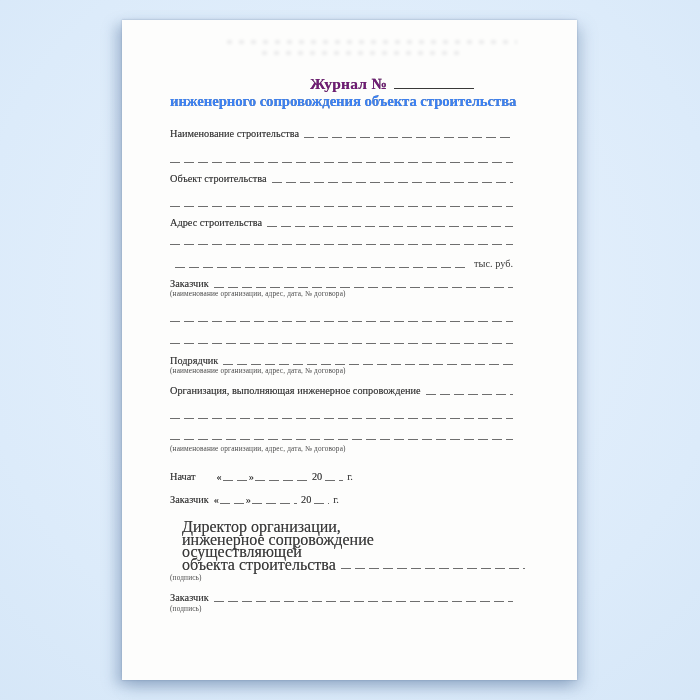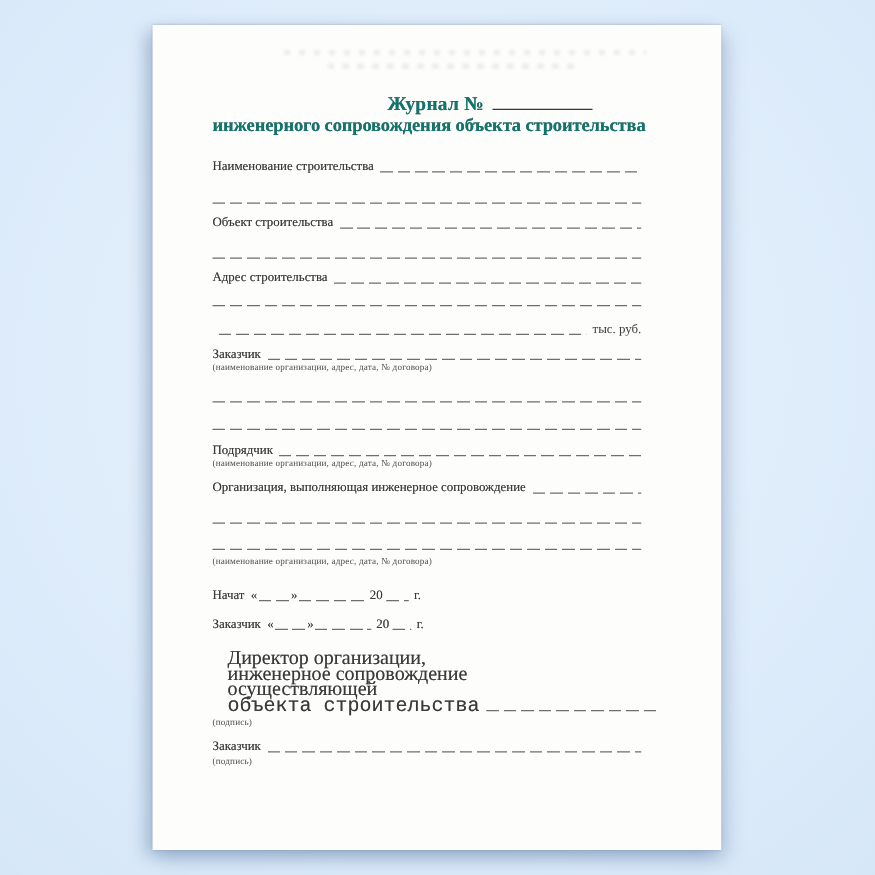--- a/index.html
+++ b/index.html
@@ -36,37 +36,37 @@
     height: 4px;
     background: repeating-linear-gradient(90deg,
       rgba(125, 130, 138, 0.45) 0 5px, transparent 5px 12px);
   }
   .bleed .b2 { margin-top: 7px; margin-left: 35px; width: 200px; }
 
   .title1 {
     position: absolute;
     left: 188px; top: 55px;
     font-size: 15.5px; font-weight: bold;
-    color: #0f766e;
+    color: #701a75;
     letter-spacing: 0.2px;
     white-space: nowrap;
     text-shadow: 0 0 0.4px rgba(46,46,46,0.7);
   }
   .t-underscore {
     display: inline-block;
     width: 80px;
     border-bottom: 1.6px solid #383838;
     margin-left: 7px;
   }
   .title2 {
     position: absolute;
     left: 48px; top: 73px;
     width: 343px;
     font-size: 14.8px; font-weight: bold;
-    color: #0f766e;
+    color: #3b82f6;
     letter-spacing: -0.1px;
     white-space: nowrap;
     text-shadow: 0 0 0.4px rgba(46,46,46,0.7);
   }
 
   .row {
     position: absolute;
     left: 48px; width: 343px;
     height: 13px;
     display: flex;
@@ -117,21 +117,20 @@
     width: 343px;
     font-size: 16px;
     line-height: 12.5px;
   }
   .director .dline { white-space: nowrap; text-shadow: 0 0 0.3px rgba(58,58,58,0.6); }
   .director .drow {
     display: flex;
     align-items: flex-start;
     height: 12.5px;
     white-space: nowrap;
-    font-family: Liberation Mono, monospace;
   }
 </style>
 </head>
 <body>
 
 <div class="page">
 
   <div class="bleed">
     <div class="b1"></div>
     <div class="b2"></div>
@@ -181,21 +180,21 @@
 
   <div class="row" style="top:364px">
     <span class="lbl">Организация, выполняющая инженерное сопровождение</span>
     <span class="fill"></span>
   </div>
   <div class="hline" style="top:398px"></div>
   <div class="hline" style="top:419px"></div>
   <div class="caption" style="top:424px">(наименование организации, адрес, дата, № договора)</div>
 
   <div class="row" style="top:450px">
-    <span class="lbl" style="margin-right:4px">Начат</span>
+    <span class="lbl" style="margin-right:20px">Начат</span>
     <span class="q lbl">«</span>
     <span class="fill fx" style="width:25px;margin-left:0"></span>
     <span class="q lbl">»</span>
     <span class="fill fx" style="width:53px;margin-left:0"></span>
     <span class="lbl" style="margin-left:4px">20</span>
     <span class="fill fx" style="width:18px;margin-left:3px"></span>
     <span class="lbl" style="margin-left:4px">г.</span>
   </div>
 
   <div class="row" style="top:473px">

